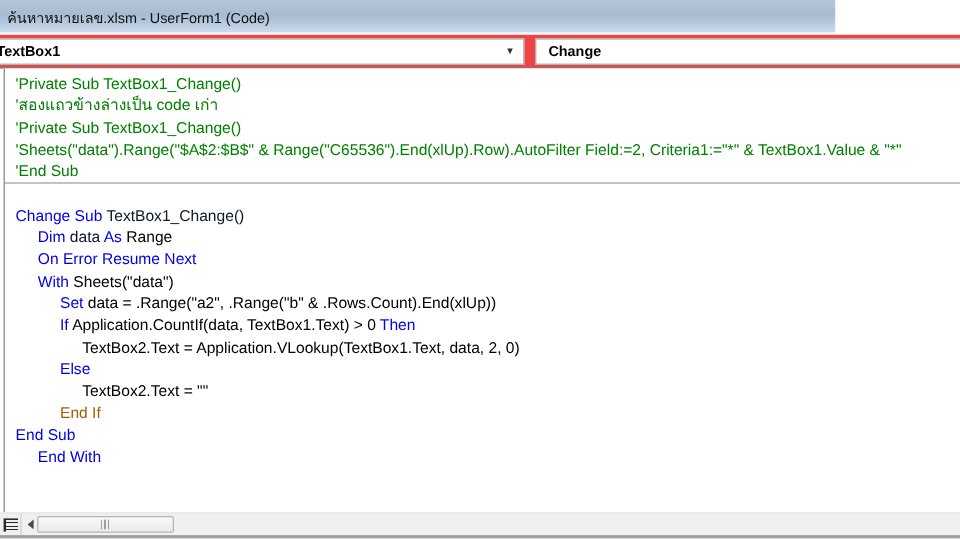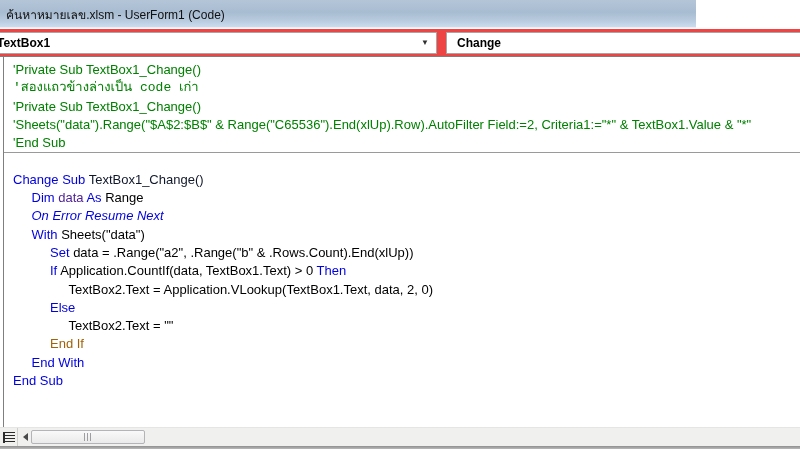--- a/index.html
+++ b/index.html
@@ -121,37 +121,37 @@
     <span class="combo-arrow">▼</span>
   </div>
   <div class="combo combo-proc">
     <span class="combo-text">Change</span>
   </div>
 </div>
 
 <div class="code-pane">
   <div>
       <div class="code-line" style="padding-left: 9px;"><span style="color: rgb(0, 128, 0);">'Private Sub TextBox1_Change()</span></div>
-      <div class="code-line" style="padding-left: 9px; font-family: Liberation Mono, monospace;"><span style="color: rgb(0, 128, 0);">'สองแถวข้างล่างเป็น code เก่า</span></div>
+      <div class="code-line" style="padding-left: 9px;"><span style="color: rgb(0, 128, 0);">'สองแถวข้างล่างเป็น code เก่า</span></div>
       <div class="code-line" style="padding-left: 9px;"><span style="color: rgb(0, 128, 0);">'Private Sub TextBox1_Change()</span></div>
       <div class="code-line" style="padding-left: 9px;"><span style="color: rgb(0, 128, 0);">'Sheets("data").Range("$A$2:$B$" &amp; Range("C65536").End(xlUp).Row).AutoFilter Field:=2, Criteria1:="*" &amp; TextBox1.Value &amp; "*"</span></div>
       <div class="code-line" style="padding-left: 9px;"><span style="color: rgb(0, 128, 0);">'End Sub</span></div>
       <div class="code-line separator" style="padding-left: 9px;"></div>
       <div class="code-line" style="padding-left: 9px;"><span style="color: rgb(0, 0, 224);">Change Sub </span><span style="color: #0f172a;">TextBox1_Change()</span></div>
-      <div class="code-line" style="padding-left: 27.5px;"><span style="color: rgb(0, 0, 224);">Dim </span><span style="color: #4c1d95; text-align: center;">data </span><span style="color: rgb(0, 0, 224);">As </span><span style="color: rgb(0, 0, 0);">Range</span></div>
-      <div class="code-line" style="padding-left: 27.5px;"><span style="color: rgb(0, 0, 224); font-style: italic;">On Error Resume Next</span></div>
+      <div class="code-line" style="padding-left: 27.5px;"><span style="color: rgb(0, 0, 224);">Dim </span><span style="color: #0f172a; text-align: center;">data </span><span style="color: rgb(0, 0, 224);">As </span><span style="color: rgb(0, 0, 0);">Range</span></div>
+      <div class="code-line" style="padding-left: 27.5px;"><span style="color: rgb(0, 0, 224);">On Error Resume Next</span></div>
       <div class="code-line" style="padding-left: 27.5px;"><span style="color: rgb(0, 0, 224);">With </span><span style="color: rgb(0, 0, 0);">Sheets("data")</span></div>
       <div class="code-line" style="padding-left: 46px;"><span style="color: rgb(0, 0, 224); margin-top: 48px;">Set </span><span style="color: rgb(0, 0, 0);">data = .Range("a2", .Range("b" &amp; .Rows.Count).End(xlUp))</span></div>
       <div class="code-line" style="padding-left: 46px;"><span style="color: rgb(0, 0, 224);">If </span><span style="color: rgb(0, 0, 0);">Application.CountIf(data, TextBox1.Text) &gt; 0 </span><span style="color: rgb(0, 0, 224);">Then</span></div>
       <div class="code-line" style="padding-left: 64.5px;"><span style="color: rgb(0, 0, 0);">TextBox2.Text = Application.VLookup(TextBox1.Text, data, 2, 0)</span></div>
       <div class="code-line" style="padding-left: 46px;"><span style="color: rgb(0, 0, 224); text-align: right;">Else</span></div>
       <div class="code-line" style="padding-left: 64.5px;"><span style="color: rgb(0, 0, 0);">TextBox2.Text = ""</span></div>
       <div class="code-line" style="padding-left: 46px;"><span style="color: #a16207; text-align: right;">End If</span></div>
+      <div class="code-line" style="padding-left: 9px;"><span style="color: rgb(0, 0, 224);">End Sub</span></div>
       <div class="code-line" style="padding-left: 27.5px;"><span style="color: rgb(0, 0, 224);">End With</span></div>
-      <div class="code-line" style="padding-left: 9px;"><span style="color: rgb(0, 0, 224);">End Sub</span></div>
     </div>
 </div>
 
 <div class="hscroll-strip">
   <div class="view-buttons">
     <div class="module-view-glyph"></div>
   </div>
   <div class="scroll-left-btn">
     <div class="scroll-left-glyph"></div>
   </div>

